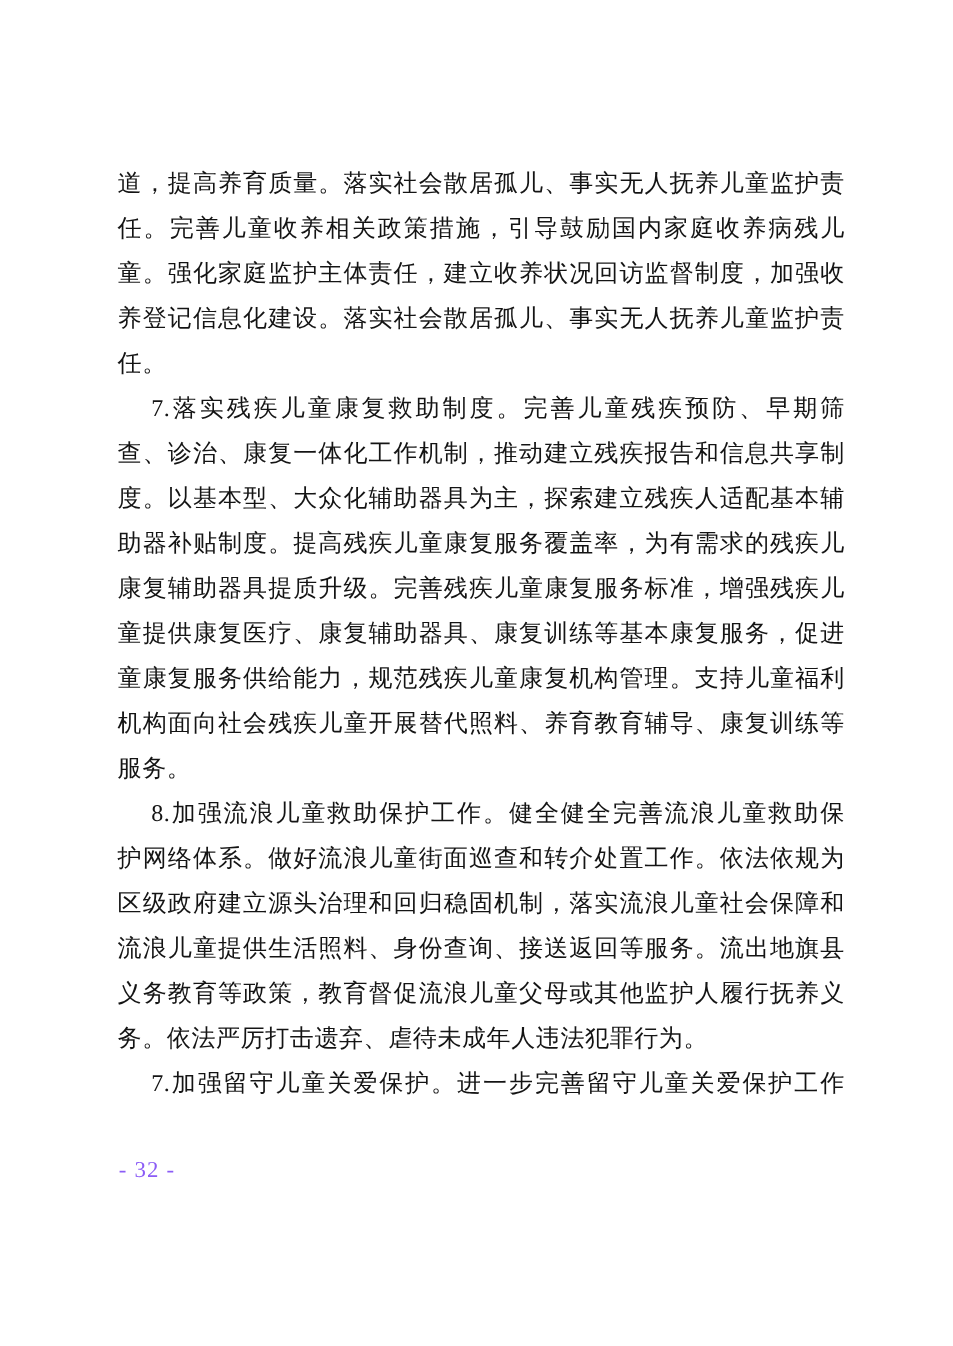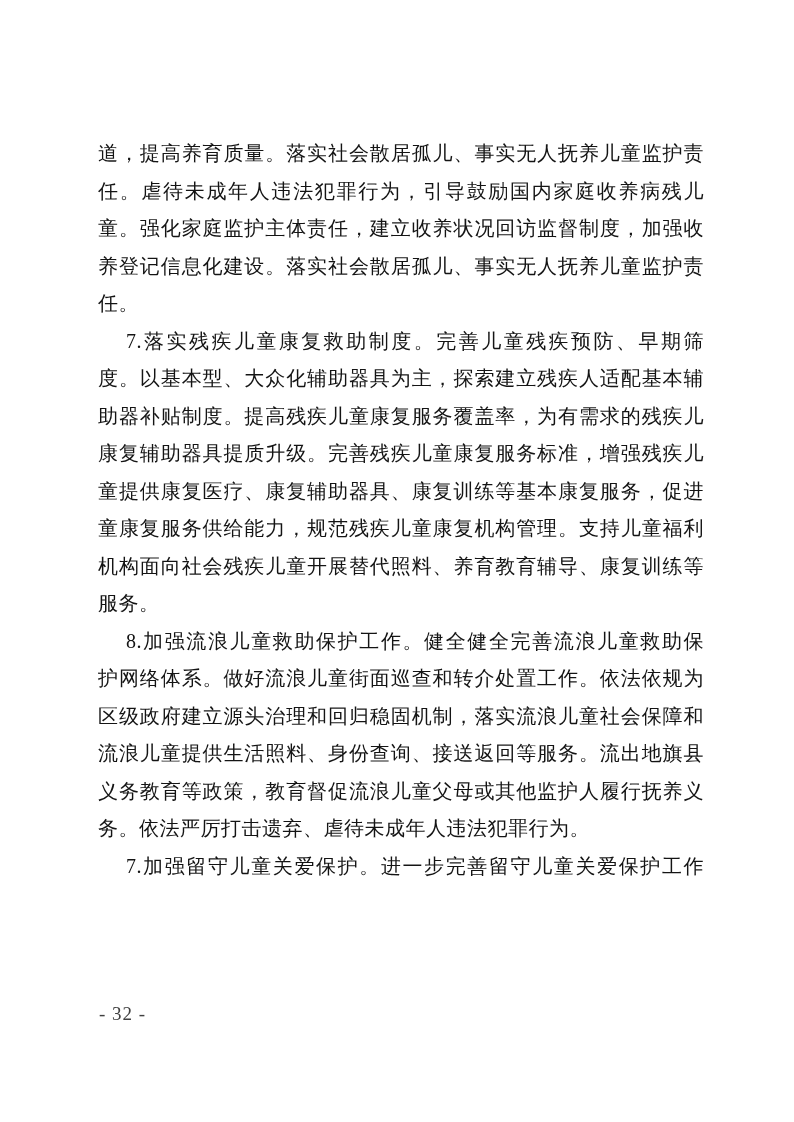--- a/index.html
+++ b/index.html
@@ -37,44 +37,45 @@
   .line.last {
     text-align: left;
     text-align-last: left;
   }
   .line.indent {
     text-indent: 28px;
   }
   .page-number {
     position: absolute;
     left: 99px;
-    top: 1001px;
+    top: 963px;
     font-size: 19px;
     line-height: 26px;
     letter-spacing: 1px;
-    color: #404040;
+    color: #8b5cf6;
   }
 </style>
 </head>
 <body>
 
 <div class="page">
 
   <div class="doc-body">
 
     <div class="para">
       <div class="line">道，提高养育质量。落实社会散居孤儿、事实无人抚养儿童监护责</div>
-      <div class="line">任。虐待未成年人违法犯罪行为，引导鼓励国内家庭收养病残儿</div>
+      <div class="line">任。完善儿童收养相关政策措施，引导鼓励国内家庭收养病残儿</div>
       <div class="line">童。强化家庭监护主体责任，建立收养状况回访监督制度，加强收</div>
       <div class="line">养登记信息化建设。落实社会散居孤儿、事实无人抚养儿童监护责</div>
       <div class="line last">任。</div>
     </div>
 
     <div class="para">
       <div class="line indent">7.落实残疾儿童康复救助制度。完善儿童残疾预防、早期筛</div>
+      <div class="line">查、诊治、康复一体化工作机制，推动建立残疾报告和信息共享制</div>
       <div class="line">度。以基本型、大众化辅助器具为主，探索建立残疾人适配基本辅</div>
       <div class="line">助器补贴制度。提高残疾儿童康复服务覆盖率，为有需求的残疾儿</div>
       <div class="line">康复辅助器具提质升级。完善残疾儿童康复服务标准，增强残疾儿</div>
       <div class="line">童提供康复医疗、康复辅助器具、康复训练等基本康复服务，促进</div>
       <div class="line">童康复服务供给能力，规范残疾儿童康复机构管理。支持儿童福利</div>
       <div class="line">机构面向社会残疾儿童开展替代照料、养育教育辅导、康复训练等</div>
       <div class="line last">服务。</div>
     </div>
 
     <div class="para">

